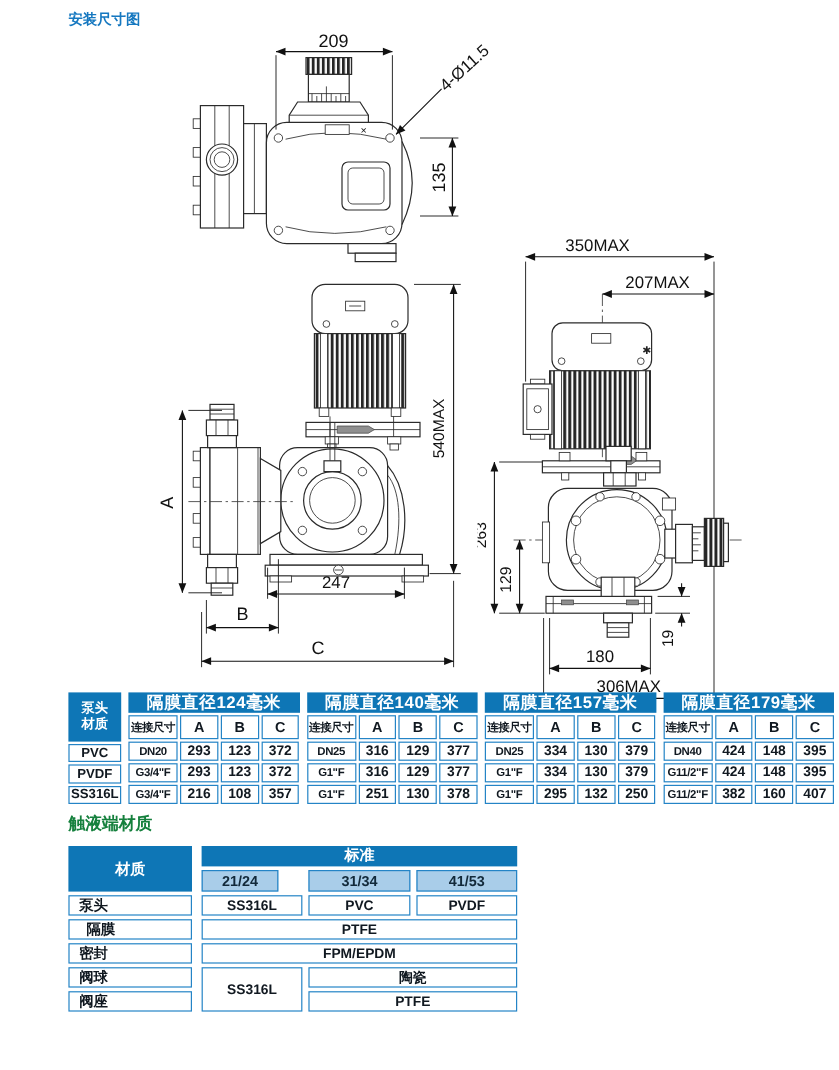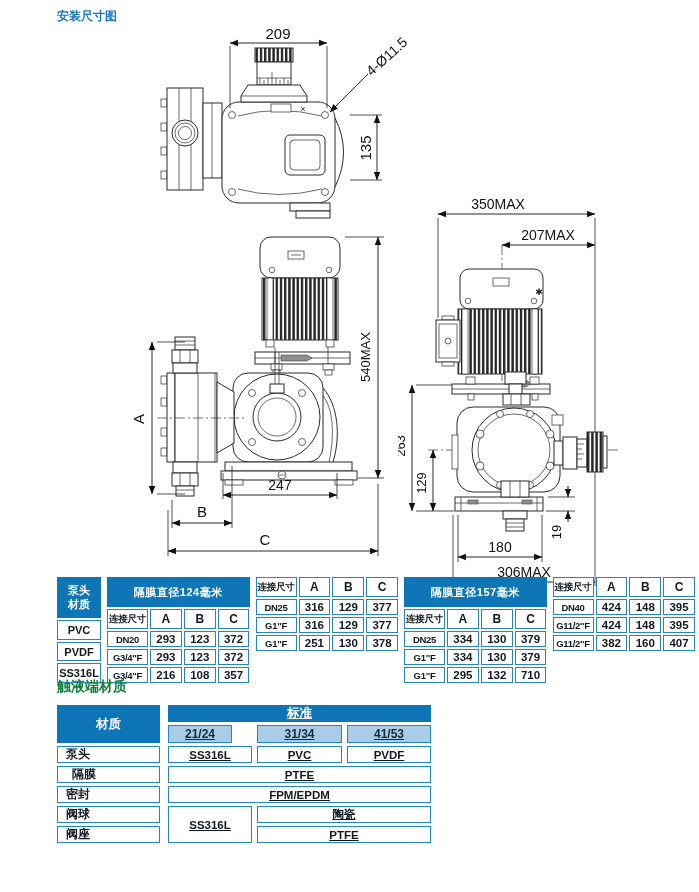--- a/index.html
+++ b/index.html
@@ -23,21 +23,21 @@
   svg .dtx-md{font-size:13px;}
   svg .mk{font-family:"Liberation Sans",sans-serif;font-size:9px;fill:#222;text-anchor:middle;}
 
   
   .dimtable{position:absolute;left:57px;top:577px;width:638px;display:flex;gap:6px;}
   .dt-matcol{width:44px;flex:none;display:flex;flex-direction:column;gap:2px;}
   .dt-corner{height:41px;background:#0e76b6;color:#fff;font-weight:bold;font-size:11px;
              display:flex;flex-direction:column;align-items:center;justify-content:center;
              line-height:1.25;box-sizing:border-box;}
   .dt-group{flex:1;display:flex;flex-direction:column;gap:2px;}
-  .dt-gtitle{height:30px;background:#0e76b6;color:#fff;font-weight:bold;font-size:11px;
+  .dt-gtitle{height:17px;background:#0e76b6;color:#fff;font-weight:bold;font-size:14px;
              display:flex;align-items:center;justify-content:center;letter-spacing:0.5px;}
   .dt-row{display:flex;gap:2px;}
   .c{background:#fff;border:1.5px solid #2484c6;box-sizing:border-box;
      display:flex;align-items:center;justify-content:center;
      font-size:11.5px;color:#101820;flex:1;min-width:0;}
   .dt-sub .c{height:20px;font-weight:bold;font-size:12px;}
   .dt-row .k{flex:none;width:41px;font-weight:bold;font-size:9.5px;letter-spacing:-0.3px;}
   .dt-data .c{height:16px;font-weight:600;}
   .dt-matcol .mat{height:16px;font-weight:bold;font-size:11px;}
 
@@ -45,21 +45,21 @@
   .wettable{position:absolute;left:57px;top:705px;width:374px;height:140px;}
   .wt-left{position:absolute;left:0;top:0;width:103px;}
   .wt-colhdr{height:38px;background:#0e76b6;color:#fff;font-weight:bold;font-size:12.5px;
              display:flex;align-items:center;justify-content:center;box-sizing:border-box;}
   .wt-label{position:absolute;left:0;width:103px;height:17px;background:#fff;
             border:1.5px solid #2484c6;box-sizing:border-box;display:flex;align-items:center;
             padding-left:8px;font-weight:bold;font-size:12px;color:#101820;}
   .wt-right{position:absolute;left:111px;top:0;width:263px;height:140px;}
   .bx{position:absolute;background:#fff;border:1.5px solid #2484c6;box-sizing:border-box;
       display:flex;align-items:center;justify-content:center;font-size:11.5px;
-      font-weight:bold;color:#101820;text-decoration:underline;}
+      font-weight:bold;color:#101820;}
   .bx.hdr{background:#0e76b6;color:#fff;border:none;font-size:12.5px;}
   .bx.sub{background:#a9cde9;color:#12293a;font-size:12px;}
 </style>
 </head>
 <body>
 
 <div class="page">
 
   <h1 class="title">安装尺寸图</h1>
 
@@ -454,20 +454,21 @@
       </div>
       <div class="dt-row dt-data">
         <div class="c k">G3/4"F</div>
         <div class="c">216</div>
         <div class="c">108</div>
         <div class="c">357</div>
       </div>
     </div>
 
     <div class="dt-group">
+      <div class="dt-gtitle">隔膜直径140毫米</div>
       <div class="dt-row dt-sub">
         <div class="c k">连接尺寸</div>
         <div class="c">A</div>
         <div class="c">B</div>
         <div class="c">C</div>
       </div>
       <div class="dt-row dt-data">
         <div class="c k">DN25</div>
         <div class="c">316</div>
         <div class="c">129</div>
@@ -504,25 +505,26 @@
       <div class="dt-row dt-data">
         <div class="c k">G1"F</div>
         <div class="c">334</div>
         <div class="c">130</div>
         <div class="c">379</div>
       </div>
       <div class="dt-row dt-data">
         <div class="c k">G1"F</div>
         <div class="c">295</div>
         <div class="c">132</div>
-        <div class="c">710</div>
+        <div class="c">250</div>
       </div>
     </div>
 
     <div class="dt-group">
+      <div class="dt-gtitle">隔膜直径179毫米</div>
       <div class="dt-row dt-sub">
         <div class="c k">连接尺寸</div>
         <div class="c">A</div>
         <div class="c">B</div>
         <div class="c">C</div>
       </div>
       <div class="dt-row dt-data">
         <div class="c k">DN40</div>
         <div class="c">424</div>
         <div class="c">148</div>

